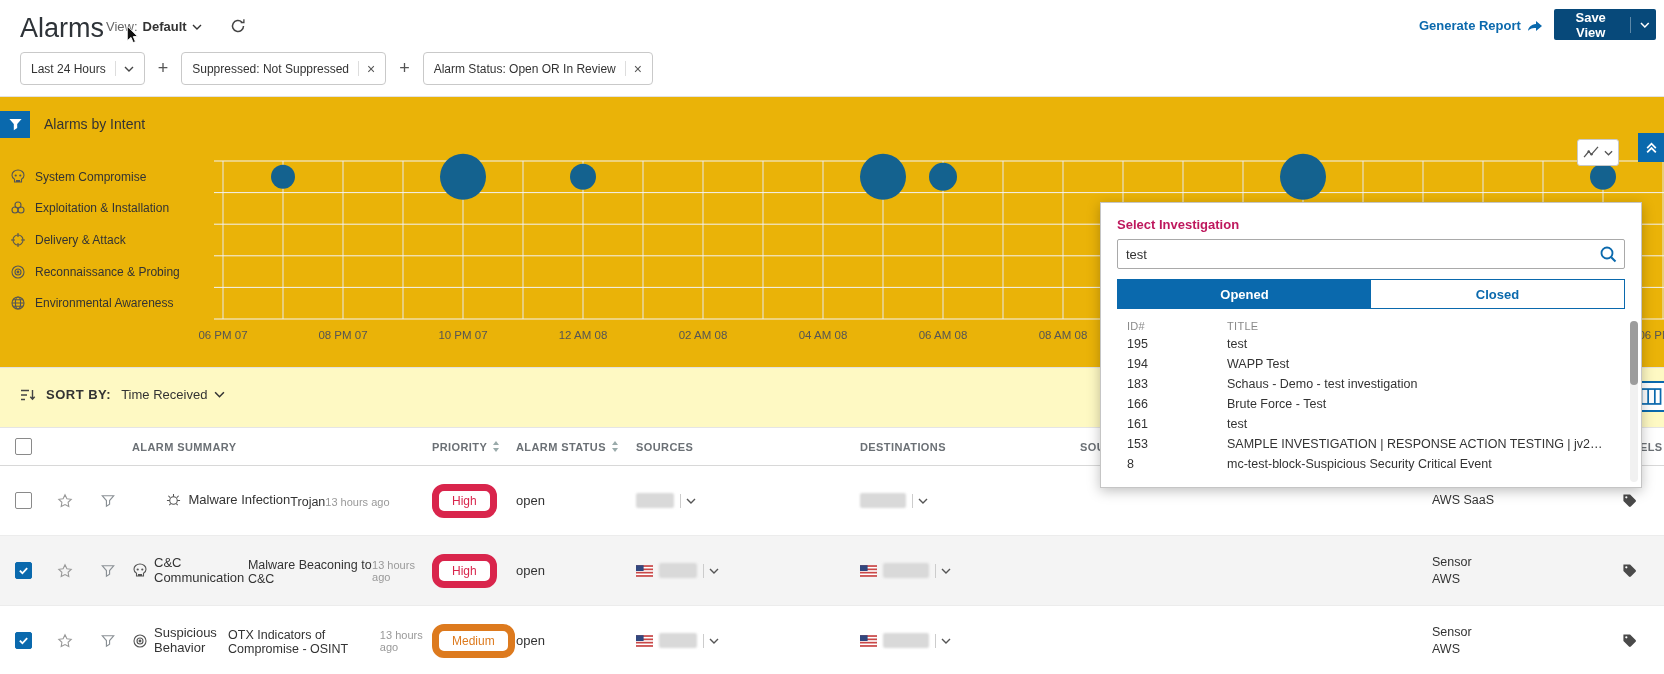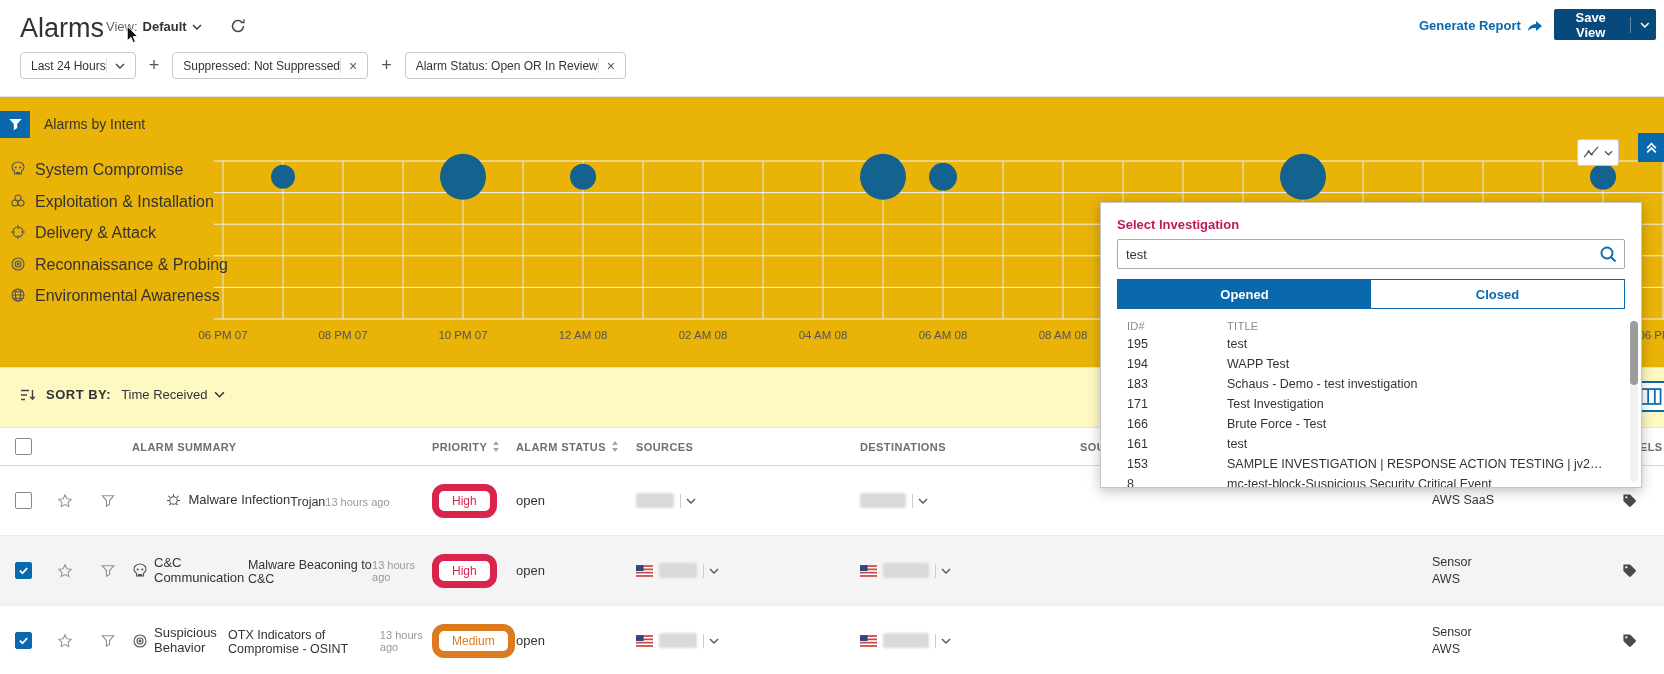--- a/index.html
+++ b/index.html
@@ -19,38 +19,38 @@
   .cursor{position:absolute;left:126px;top:25px;z-index:90;pointer-events:none}
   .gen-report{position:absolute;left:1419px;top:18px;display:flex;align-items:center;gap:6px;
               color:var(--accent);font-weight:700;font-size:13px;text-decoration:none;cursor:pointer}
   .save-view{position:absolute;left:1554px;top:9px;width:102px;height:31px;background:var(--dark);
              border:none;border-radius:2px;color:#fff;font-size:13px;font-weight:700;
              display:flex;align-items:center;justify-content:center;gap:9px;cursor:pointer}
   .save-view .vdiv{width:1px;height:16px;background:rgba(255,255,255,.35)}
 
   
   .chips{position:absolute;top:52px;left:20px;display:flex;align-items:center;gap:11px}
-  .chip{height:27px;border:1px solid #c9c9c9;border-radius:4px;background:#fff;display:flex;
-        align-items:center;padding:0 10px;font-size:12px;color:#333;cursor:pointer;white-space:nowrap}
+  .chip{height:33px;border:1px solid #c9c9c9;border-radius:4px;background:#fff;display:flex;
+        align-items:center;gap:9px;padding:0 10px;font-size:12px;color:#333;cursor:pointer;white-space:nowrap}
   .chip .sep{border-left:1px solid #ddd;padding-left:8px;height:15px;display:flex;align-items:center}
   .chip .x{font-size:14px;color:#555;line-height:1;cursor:pointer}
   .addf{border:none;background:none;font-size:18px;color:#555;cursor:pointer;padding:0 2px}
 
   
   .panel{position:absolute;top:96px;left:0;right:0;height:272px;background:#eab308;
          border-top:1px solid #e2e2e2;border-bottom:1px solid #e2e2e2}
   .funnel-sq{position:absolute;left:0;top:14px;width:30px;height:27px;background:var(--accent);
              display:flex;align-items:center;justify-content:center;cursor:pointer;z-index:5}
   .panel-title{position:absolute;left:44px;top:19px;font-size:14px;font-weight:400;color:#333;margin:0}
   .ctype{position:absolute;left:1577px;top:42px;width:42px;height:27px;border:1px solid #c9c9c9;border-radius:3px;
          background:#fff;display:flex;align-items:center;justify-content:center;gap:4px;cursor:pointer;z-index:5}
   .collapse{position:absolute;left:1638px;top:36px;width:26px;height:29px;background:var(--accent);
             display:flex;align-items:center;justify-content:center;cursor:pointer;z-index:5}
   .intents{position:absolute;left:10px;top:64px;z-index:4}
-  .intent{height:31.6px;display:flex;align-items:flex-start;gap:9px;font-size:16px;color:#333}
+  .intent{height:31.6px;display:flex;align-items:center;gap:9px;font-size:12px;color:#333}
   .intent .iico{width:16px;height:16px}
   #chart-svg{position:absolute;left:0;top:54px}
 
   
   .sortrow{position:absolute;top:368px;left:0;right:0;height:59px;background:#fef9c3}
   .sortrow .inner{position:absolute;left:20px;top:19px;display:flex;align-items:center;gap:10px}
   .sort-label{font-size:13px;font-weight:700;letter-spacing:.5px;color:#333}
   .sort-value{display:flex;align-items:center;gap:7px;font-size:13px;color:#333;cursor:pointer}
   .colpick{position:absolute;left:1632px;top:13px;width:38px;height:31px;border:2px solid var(--accent);
            border-radius:3px;background:#fff;display:flex;align-items:center;justify-content:center;cursor:pointer}
@@ -634,24 +634,20 @@
       </div>
       <div class="m-row">
         <span>194</span>
         <span class="t">WAPP Test</span>
       </div>
       <div class="m-row">
         <span>183</span>
         <span class="t">Schaus - Demo - test investigation</span>
       </div>
       <div class="m-row">
-        <span>171</span>
-        <span class="t">Test Investigation</span>
-      </div>
-      <div class="m-row">
         <span>166</span>
         <span class="t">Brute Force - Test</span>
       </div>
       <div class="m-row">
         <span>161</span>
         <span class="t">test</span>
       </div>
       <div class="m-row">
         <span>153</span>
         <span class="t">SAMPLE INVESTIGATION | RESPONSE ACTION TESTING | jv2354 | Cl...</span>

